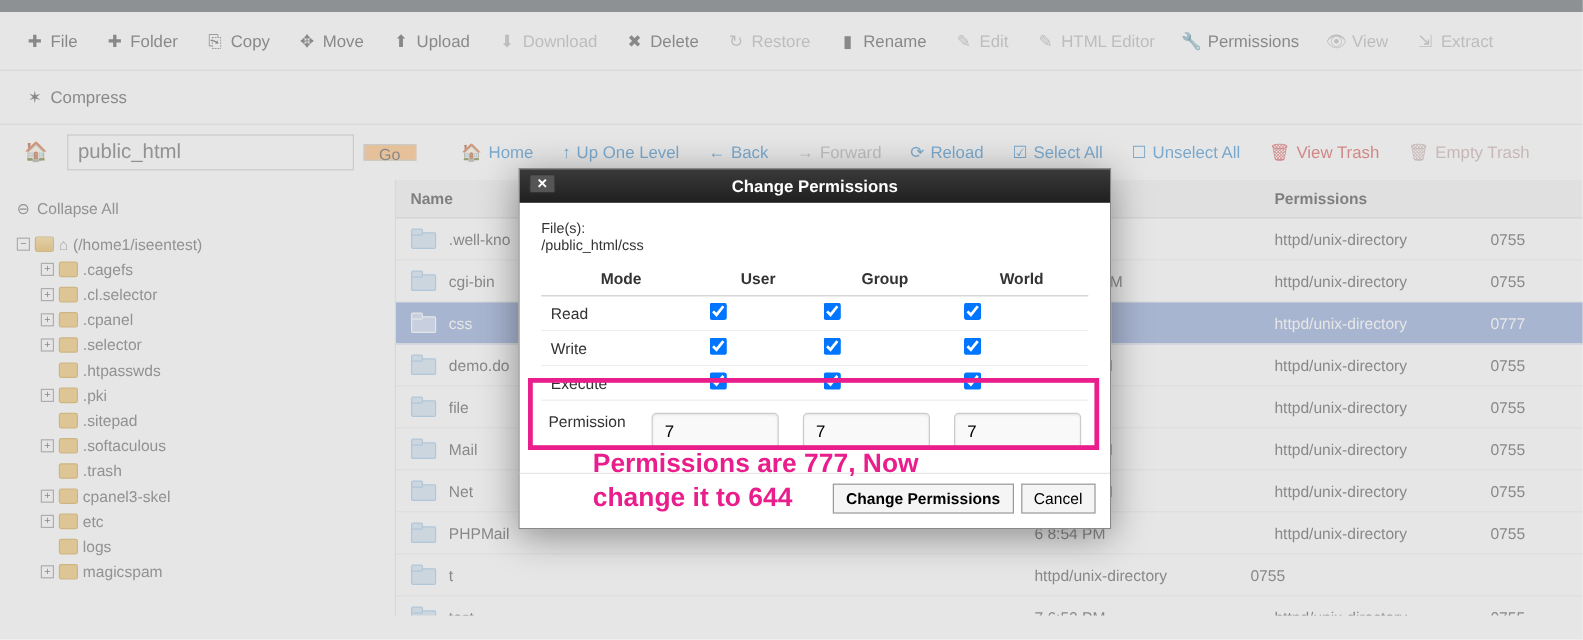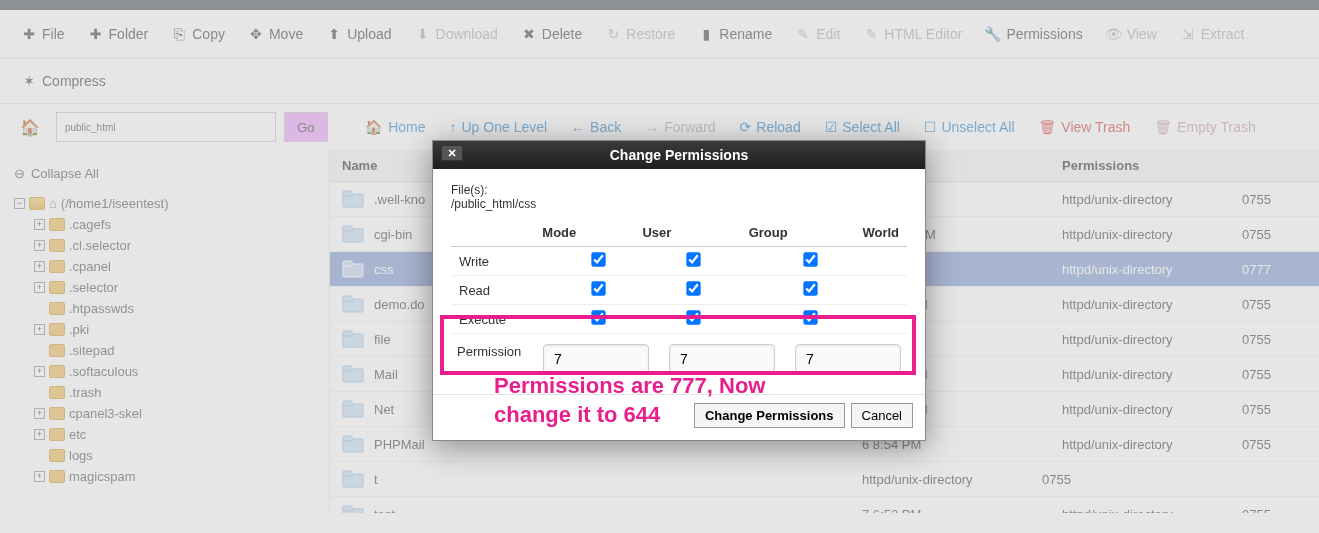--- a/index.html
+++ b/index.html
@@ -6,22 +6,22 @@
 body { font-family: -apple-system, "Helvetica Neue", Arial, sans-serif; font-size: 13px; color: #555; background: #fff; overflow: hidden; width: 1319px; height: 533px; position: relative; }
 .overlay { position: absolute; inset: 0; background: rgba(200,200,200,0.45); pointer-events: none; z-index: 50; }
 .topbar-gray { height: 10px; background: #5f6469; }
 .toolbar { display: flex; flex-wrap: wrap; align-items: center; padding: 10px 12px; border-bottom: 1px solid #e5e5e5; gap: 4px; }
 .t-btn { display: inline-flex; align-items: center; gap: 6px; padding: 6px 10px; color: #555; font-size: 14px; cursor: pointer; border-radius: 3px; }
 .t-btn.disabled { color: #b5b5b5; }
 .t-btn .ico { width: 14px; height: 14px; display: inline-flex; align-items: center; justify-content: center; }
 .toolbar2 { display: flex; align-items: center; padding: 8px 12px; border-bottom: 1px solid #e5e5e5; gap: 4px; }
 .row2 { display: flex; align-items: center; padding: 8px 12px; gap: 8px; }
 .home-ico { color: #777; font-size: 16px; padding: 4px 8px; }
-.path-input { flex: 0 0 220px; height: 30px; border: 1px solid #ccc; padding: 0 8px; font-size: 10px; color: #666; }
-.go-btn { height: 30px; padding: 0 12px; border: 1px solid #ccc; background: #f0abfc; color: #555; cursor: pointer; }
+.path-input { flex: 0 0 220px; height: 30px; border: 1px solid #ccc; padding: 0 8px; font-size: 17px; color: #666; }
+.go-btn { height: 14px; padding: 0 12px; border: 1px solid #ccc; background: #fdba74; color: #555; cursor: pointer; }
 .nav-links { display: flex; gap: 4px; margin-left: 20px; flex-wrap: wrap; }
 .nav-link { display: inline-flex; align-items: center; gap: 5px; padding: 6px 10px; color: #3c90d1; font-size: 14px; cursor: pointer; }
 .nav-link.disabled { color: #b5b5b5; }
 .nav-link.red { color: #d9534f; }
 .nav-link.red-dis { color: #c9a9a9; }
 .main { display: flex; height: calc(100% - 170px); }
 .sidebar { width: 330px; border-right: 1px solid #e5e5e5; padding: 10px 14px; font-size: 13px; color: #666; }
 .collapse-all { display: flex; align-items: center; gap: 6px; padding: 6px 0 12px; color: #666; }
 .tree { list-style: none; }
 .tree li { padding: 3px 0; display: flex; align-items: center; gap: 4px; white-space: nowrap; }
@@ -44,21 +44,21 @@
 .trow.selected .folder-ico rect { fill: #c9d6f0; stroke: #fff; }
 .folder-ico { width: 22px; height: 18px; }
 .folder-ico rect { fill: #cfe2f3; stroke: #9fc5e8; }
 .modal { position: absolute; left: 432px; top: 140px; width: 494px; background: #fff; border: 1px solid #888; box-shadow: 0 6px 30px rgba(0,0,0,0.4); z-index: 100; }
 .modal-title { background: linear-gradient(#3a3a3a,#1f1f1f); color: #fff; text-align: center; padding: 6px; font-weight: 600; font-size: 14px; position: relative; }
 .modal-close { position: absolute; left: 8px; top: 4px; width: 22px; height: 16px; background: #555; color: #fff; font-size: 11px; display: flex; align-items: center; justify-content: center; border-radius: 2px; cursor: pointer; border: 1px solid #333; }
 .modal-body { padding: 14px 18px 10px; font-size: 13px; color: #333; }
 .files-label { font-size: 12px; color: #333; }
 .files-path { font-size: 12px; color: #333; margin-bottom: 8px; }
 .perm-table { width: 100%; border-collapse: collapse; margin-top: 2px; }
-.perm-table th { text-align: right; padding: 6px 8px; font-weight: 600; border-bottom: 1px solid #ccc; font-size: 13px; }
+.perm-table th { text-align: center; padding: 6px 8px; font-weight: 600; border-bottom: 1px solid #ccc; font-size: 13px; }
 .perm-table td { padding: 6px 8px; border-bottom: 1px solid #eee; font-size: 13px; }
 .perm-table input[type=checkbox] { transform: scale(1.1); }
 .perm-row { display: flex; align-items: flex-start; gap: 20px; padding: 10px 6px; }
 .perm-row label { width: 72px; font-size: 13px; }
 .perm-input { width: 106px; height: 30px; border: 1px solid #ccc; border-radius: 4px; padding: 0 10px; font-size: 14px; background: #f9f9f9; box-shadow: inset 0 1px 2px rgba(0,0,0,.08); }
 .modal-foot { display: flex; justify-content: flex-end; gap: 6px; padding: 8px 12px 12px; border-top: 1px solid #e5e5e5; }
 .m-btn { padding: 4px 10px; border: 1px solid #999; background: #f5f5f5; font-size: 13px; cursor: pointer; }
 .m-btn.primary { font-weight: 700; }
 .highlight-box { position: absolute; left: 440px; top: 315px; width: 476px; height: 60px; border: 4px solid #e91e8c; z-index: 120; pointer-events: none; }
 .annotation { position: absolute; left: 494px; top: 372px; color: #e91e8c; font-weight: 700; font-size: 22px; z-index: 120; line-height: 1.3; font-family: Arial, sans-serif; }
@@ -384,27 +384,27 @@
     <div class="files-path">/public_html/css</div>
     <table class="perm-table">
       <tbody>
           <tr>
         <th>Mode</th>
         <th>User</th>
         <th>Group</th>
         <th>World</th>
       </tr>
       <tr>
-        <td>Write</td>
+        <td>Read</td>
         <td><input type="checkbox" checked="" style=""></td>
         <td><input type="checkbox" checked="" style=""></td>
         <td><input type="checkbox" checked="" style=""></td>
       </tr>
       <tr>
-        <td>Read</td>
+        <td>Write</td>
         <td><input type="checkbox" checked="" style=""></td>
         <td><input type="checkbox" checked="" style=""></td>
         <td><input type="checkbox" checked="" style=""></td>
       </tr>
       <tr>
         <td>Execute</td>
         <td><input type="checkbox" checked="" style=""></td>
         <td><input type="checkbox" checked="" style=""></td>
         <td><input type="checkbox" checked="" style=""></td>
       </tr>

